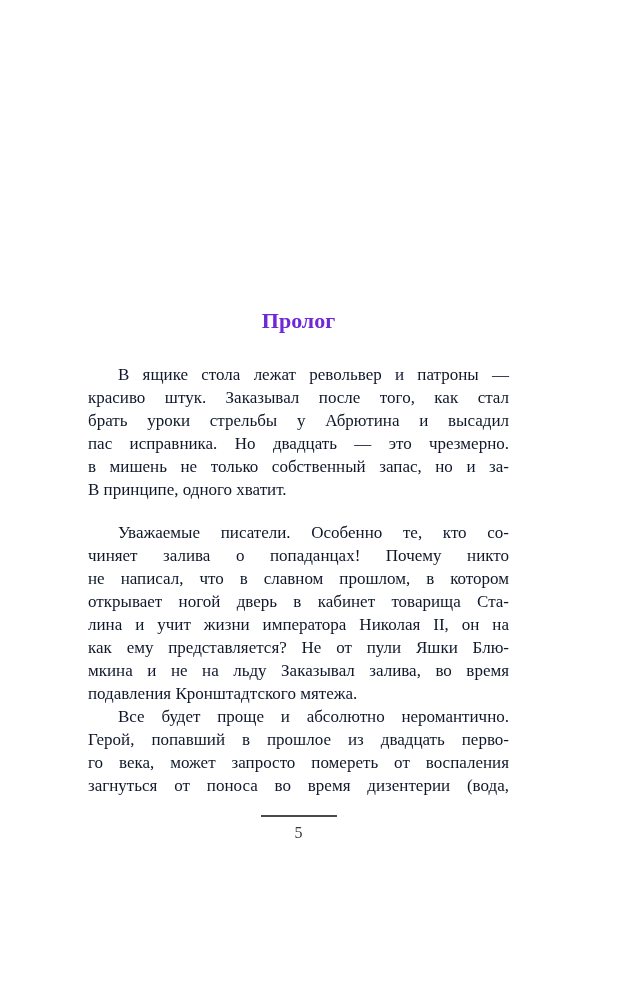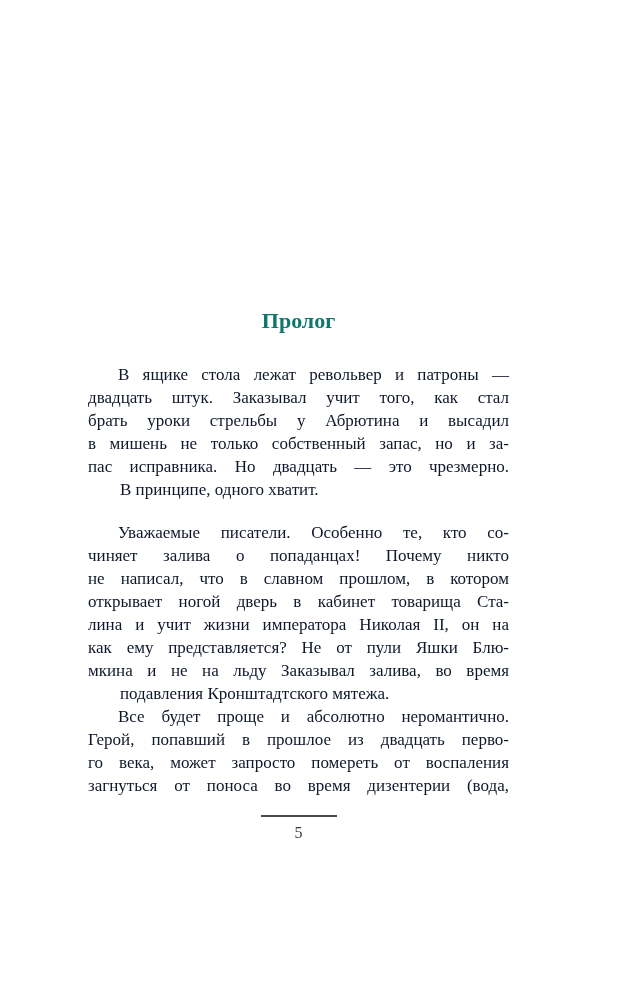--- a/index.html
+++ b/index.html
@@ -19,21 +19,21 @@
     position: absolute;
     left: 88px;
     top: 308px;
     width: 421px;
   }
   .chapter-title {
     font-size: 22px;
     line-height: 26px;
     font-weight: bold;
     text-align: center;
-    color: #0f766e;
+    color: #6d28d9;
     margin: 0 0 29px 0;
   }
   .paragraphs .para {
     margin: 0;
     font-size: 17px;
     line-height: 23px;
     color: #0f172a;
   }
   
   .paragraphs .para:nth-child(2) {
@@ -41,21 +41,20 @@
   }
   .para .line {
     text-align: justify;
     text-align-last: justify;
   }
   .para .line.first {
     text-indent: 30px;
   }
   .para .line.lastline {
     text-align-last: left;
-    margin-left: 32px;
   }
   .footer {
     margin-top: 18px;
     text-align: center;
   }
   .footer-rule {
     width: 76px;
     height: 1.5px;
     background: #4a4a4a;
     margin: 0 auto 7px auto;
@@ -69,24 +68,24 @@
 </head>
 <body>
 
 <div class="page">
   <div class="content">
     <h1 class="chapter-title">Пролог</h1>
 
     <div class="paragraphs">
         <div class="para">
           <div class="line first">В ящике стола лежат револьвер и патроны —</div>
-          <div class="line">двадцать штук. Заказывал учит того, как стал</div>
+          <div class="line">красиво штук. Заказывал после того, как стал</div>
           <div class="line">брать уроки стрельбы у Абрютина и высадил</div>
+          <div class="line">пас исправника. Но двадцать — это чрезмерно.</div>
           <div class="line">в мишень не только собственный запас, но и за-</div>
-          <div class="line">пас исправника. Но двадцать — это чрезмерно.</div>
           <div class="line lastline">В принципе, одного хватит.</div>
         </div>
         <div class="para">
           <div class="line first">Уважаемые писатели. Особенно те, кто со-</div>
           <div class="line">чиняет залива о попаданцах! Почему никто</div>
           <div class="line">не написал, что в славном прошлом, в котором</div>
           <div class="line">открывает ногой дверь в кабинет товарища Ста-</div>
           <div class="line">лина и учит жизни императора Николая II, он на</div>
           <div class="line">как ему представляется? Не от пули Яшки Блю-</div>
           <div class="line">мкина и не на льду Заказывал залива, во время</div>

